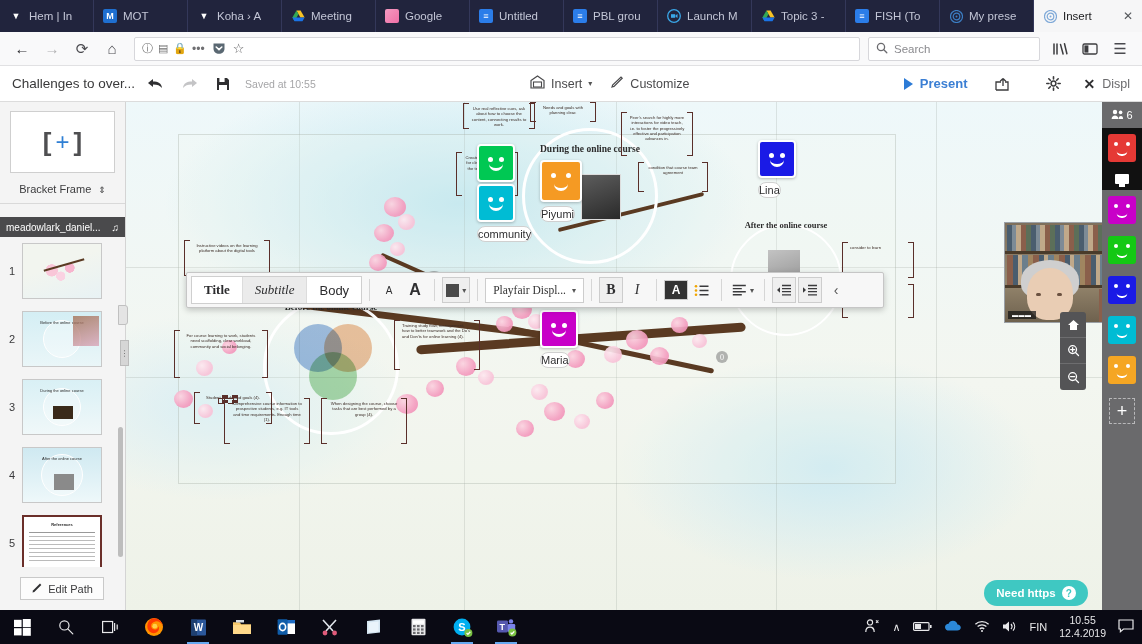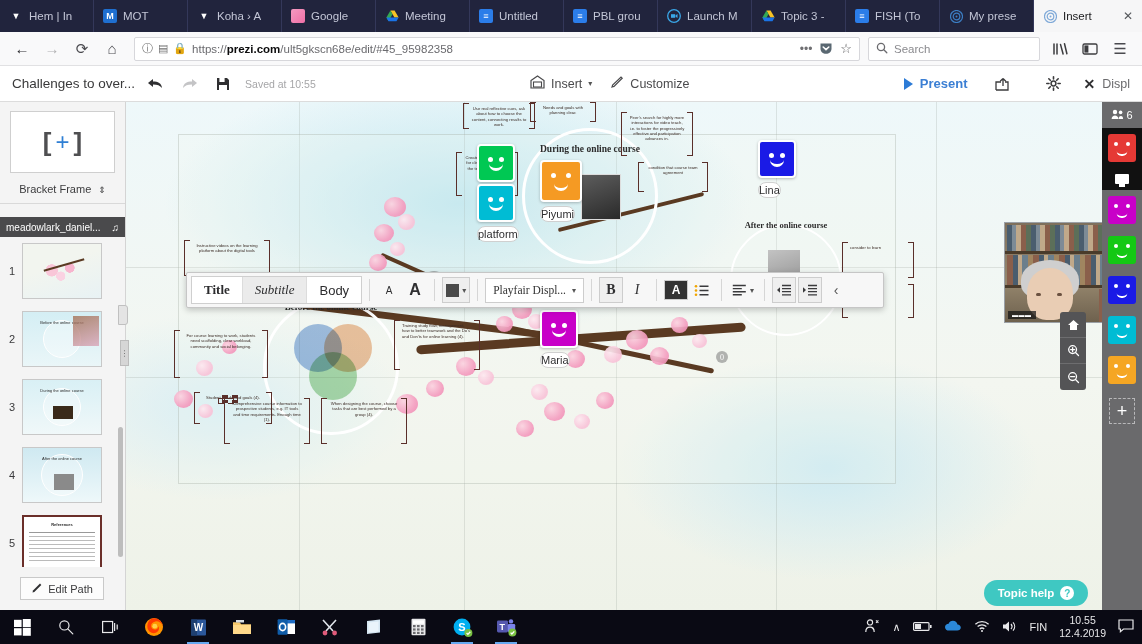--- a/index.html
+++ b/index.html
@@ -354,32 +354,32 @@
       </div>
     <div class="tab">
         <span class="favicon fav-mot">M</span>
         <span class="tlabel">MOT</span>
       </div>
     <div class="tab">
         <span class="favicon fav-pocket">▼</span>
         <span class="tlabel">Koha › A</span>
       </div>
     <div class="tab">
-        <span class="favicon fav-google"></span>
-        <span class="tlabel">Google </span>
-      </div>
-    <div class="tab">
         <span class="favicon fav-drive">
           <svg width="13" height="12" viewBox="0 0 13 12">
             <path d="M4.4 0.6 L8.6 0.6 L12.6 7.6 L8.4 7.6 Z" fill="#f7c325"></path>
             <path d="M4.4 0.6 L0.4 7.6 L2.5 11.3 L6.5 4.3 Z" fill="#34a853"></path>
             <path d="M0.4 7.6 L12.6 7.6 L10.5 11.3 L2.5 11.3 Z" fill="#1a73e8"></path>
           </svg>
         </span>
         <span class="tlabel">Meeting</span>
+      </div>
+    <div class="tab">
+        <span class="favicon fav-google"></span>
+        <span class="tlabel">Google </span>
       </div>
     <div class="tab">
         <span class="favicon fav-doc">≡</span>
         <span class="tlabel">Untitled</span>
       </div>
     <div class="tab">
         <span class="favicon fav-doc">≡</span>
         <span class="tlabel">PBL grou</span>
       </div>
     <div class="tab">
@@ -432,21 +432,20 @@
 
   <div class="navbar">
     <div class="navbtn back">←</div>
     <div class="navbtn" style="color:#b1b1b3">→</div>
     <div class="navbtn">⟳</div>
     <div class="navbtn">⌂</div>
     <div class="urlbar">
       <span class="urlicon">ⓘ</span>
       <span class="urlicon">▤</span>
       <span class="lockicon">🔒</span>
-      <span class="urltext"><span>https://</span><b>prezi.com</b><span>/ult5gkscn68e/edit/#45_95982358</span></span>
       <span class="rightacts">
         <span style="color:#6f6f72;font-size:12px">•••</span>
         <span><svg width="14" height="14" viewBox="0 0 14 14">
               <path d="M1.5 2.5h11v5.2c0 3-2.5 5-5.5 5S1.5 10.7 1.5 7.7z" fill="#5a6872"></path>
               <path d="M4.2 6l2.8 2.7L9.8 6" fill="none" stroke="#fff" stroke-width="1.6" stroke-linecap="round"></path>
             </svg></span>
         <span style="color:#5a5a5c;font-size:13px">☆</span>
       </span>
     </div>
     <div class="searchbar">
@@ -691,21 +690,21 @@
           <span class="eye r"></span>
           <span class="mouth"></span>
         </div>
     </div>
     <div class="collab" style="left:351px;top:82px;">
       <div class="face" style="background:#00bcd4;">
           <span class="eye l"></span>
           <span class="eye r"></span>
           <span class="mouth"></span>
         </div>
-      <div class="nametag">platform</div>
+      <div class="nametag">community</div>
     </div>
     <div class="collab" style="left:414px;top:58px;">
       <div class="face" style="background:#f59a23;width:42px;height:42px;">
           <span class="eye l"></span>
           <span class="eye r"></span>
           <span class="mouth"></span>
         </div>
       <div class="nametag" style="top:46px;">Piyumi</div>
     </div>
     <div class="collab" style="left:632px;top:38px;">
@@ -810,21 +809,21 @@
       </div>
     <div>
         <svg width="13" height="13" viewBox="0 0 13 13">
           <circle cx="5.6" cy="5.6" r="3.9" fill="none" stroke="#fff" stroke-width="1.3"></circle>
           <path d="M3.6 5.6h4M8.5 8.5l3 3" stroke="#fff" stroke-width="1.3" stroke-linecap="round"></path>
         </svg>
       </div>
   </div>
 
   <div class="needhelp">
-    <span>Topic help</span>
+    <span>Need https</span>
     <span class="q">?</span>
   </div>
 
   <div class="rightrail">
     <div class="pcount">
       <span><svg width="13" height="11" viewBox="0 0 13 11">
             <circle cx="4" cy="3" r="2.2" fill="#fff"></circle>
             <circle cx="9.6" cy="3.4" r="1.8" fill="#fff"></circle>
             <path d="M0.6 10c0-2.2 1.6-3.4 3.4-3.4S7.4 7.8 7.4 10z" fill="#fff"></path>
             <path d="M7.6 10c0-1.8 1-2.9 2.3-2.9s2.2 1.1 2.2 2.9z" fill="#fff"></path>

